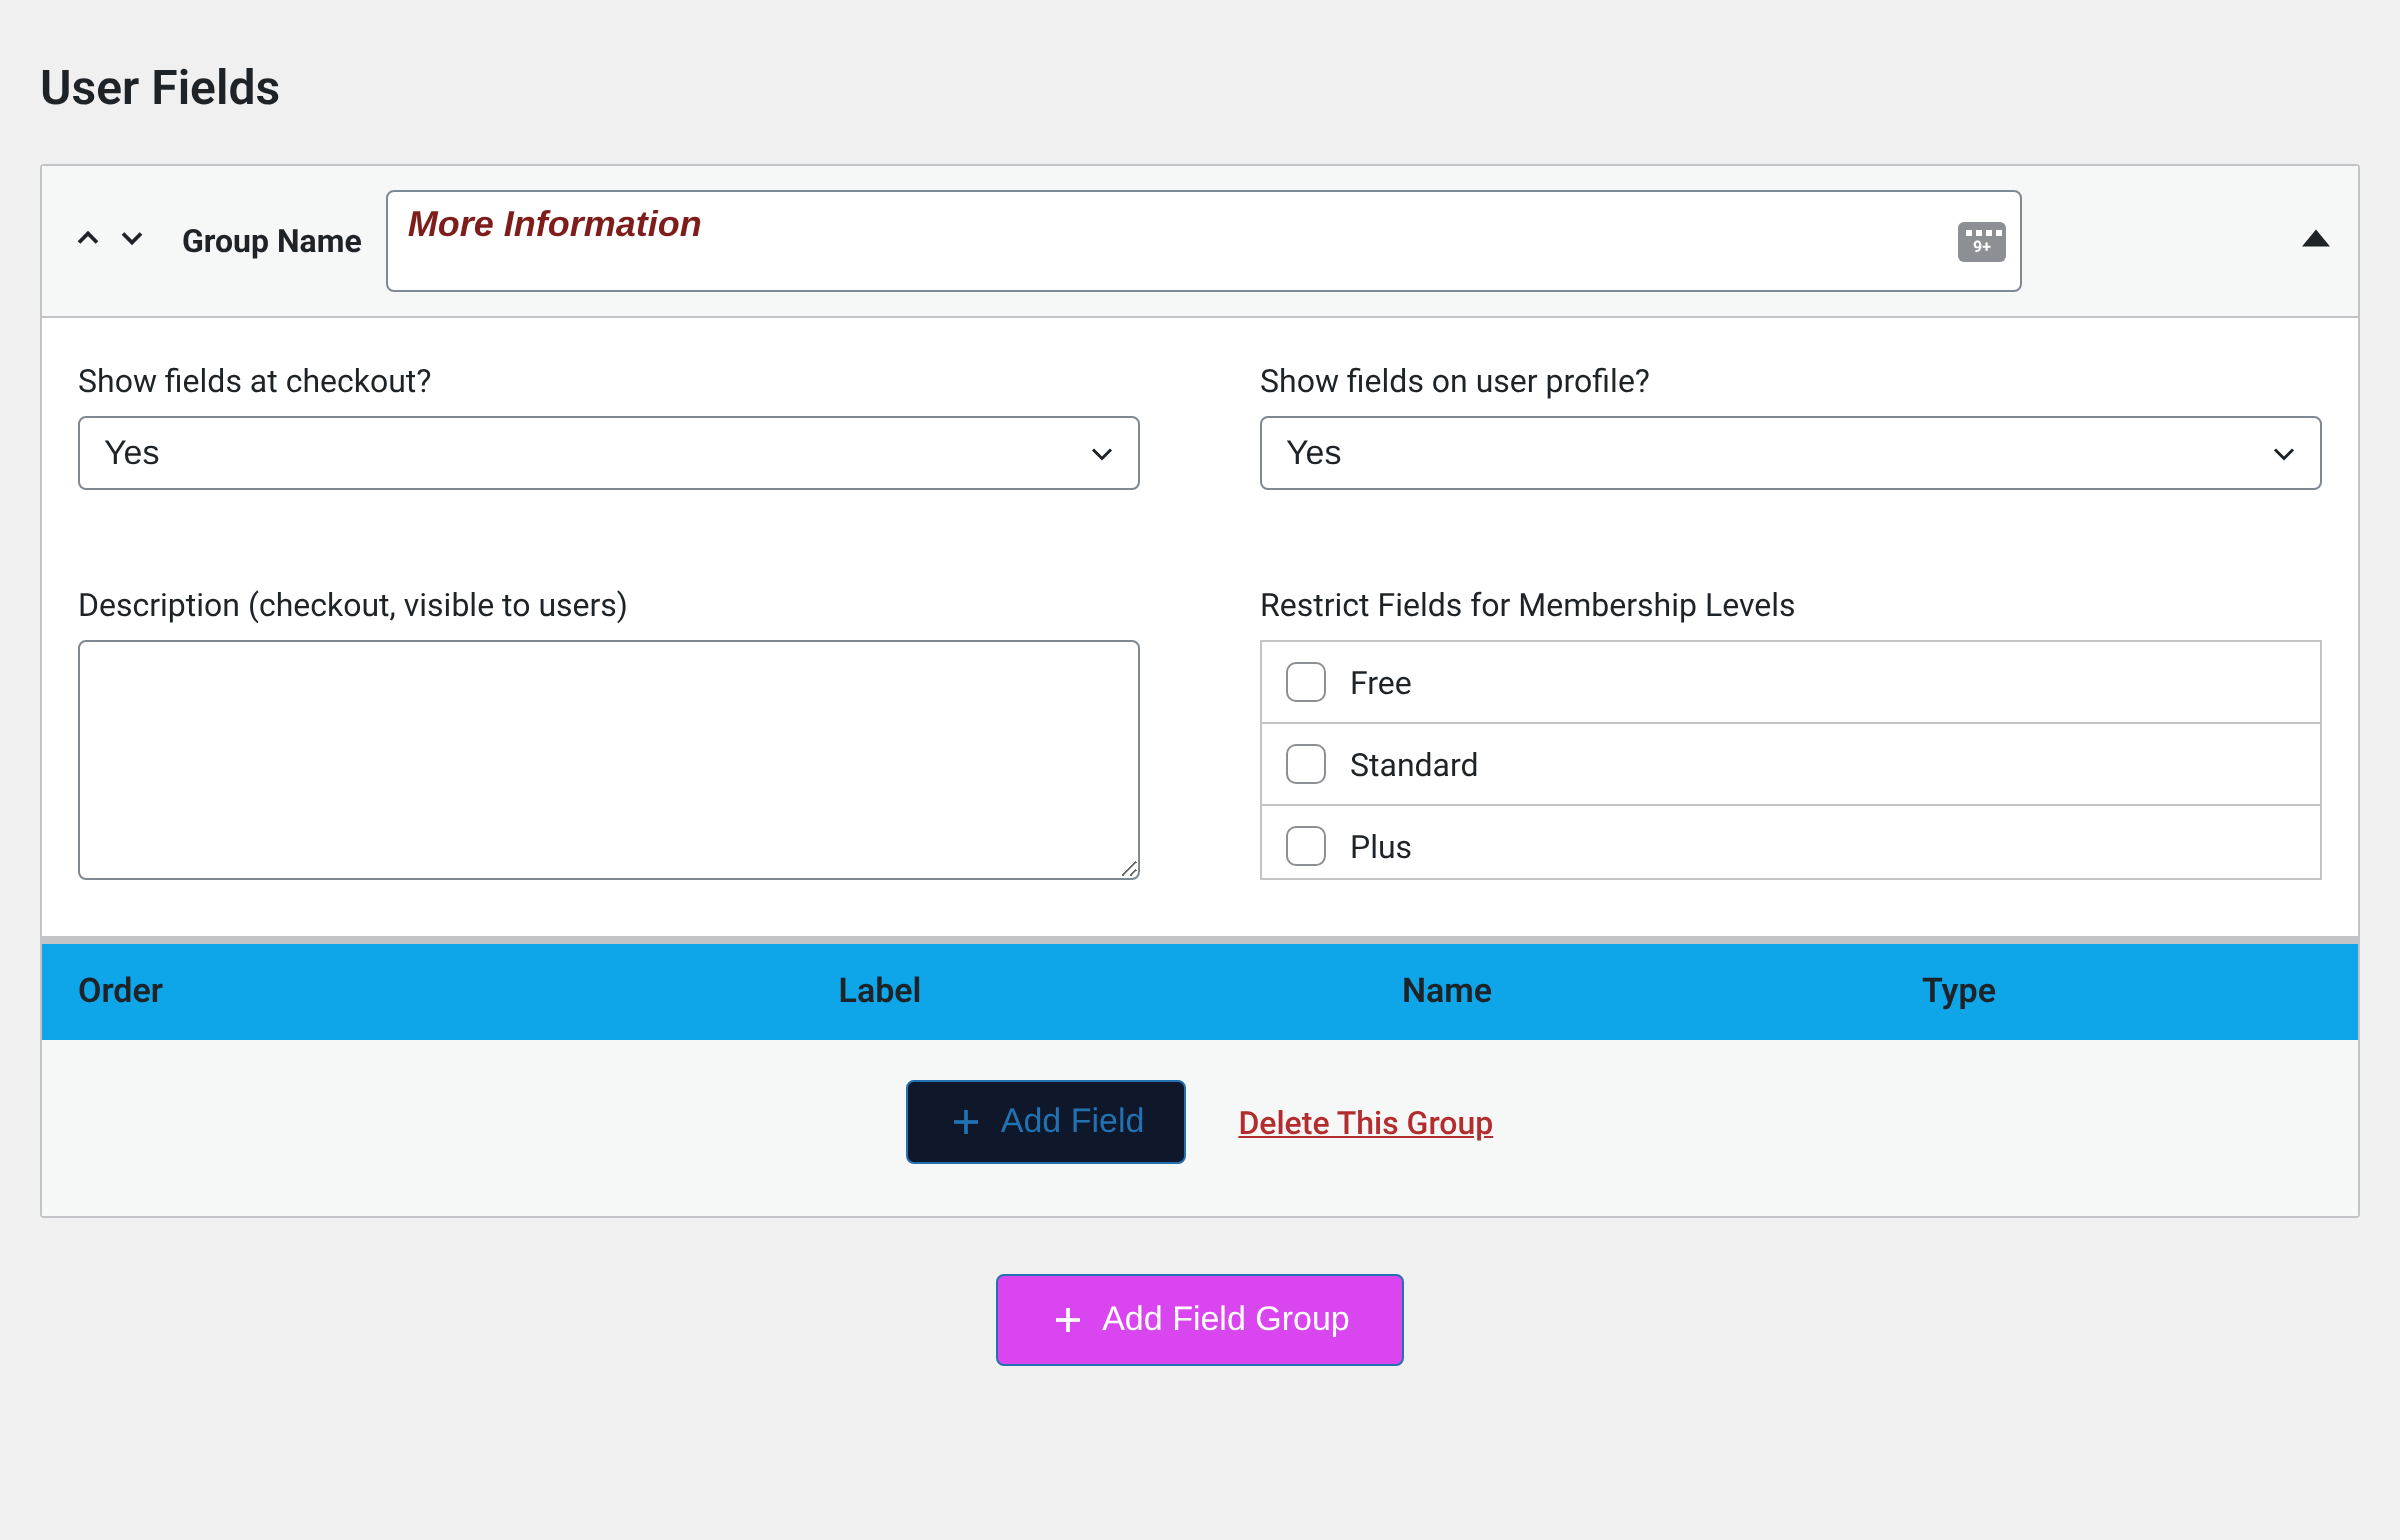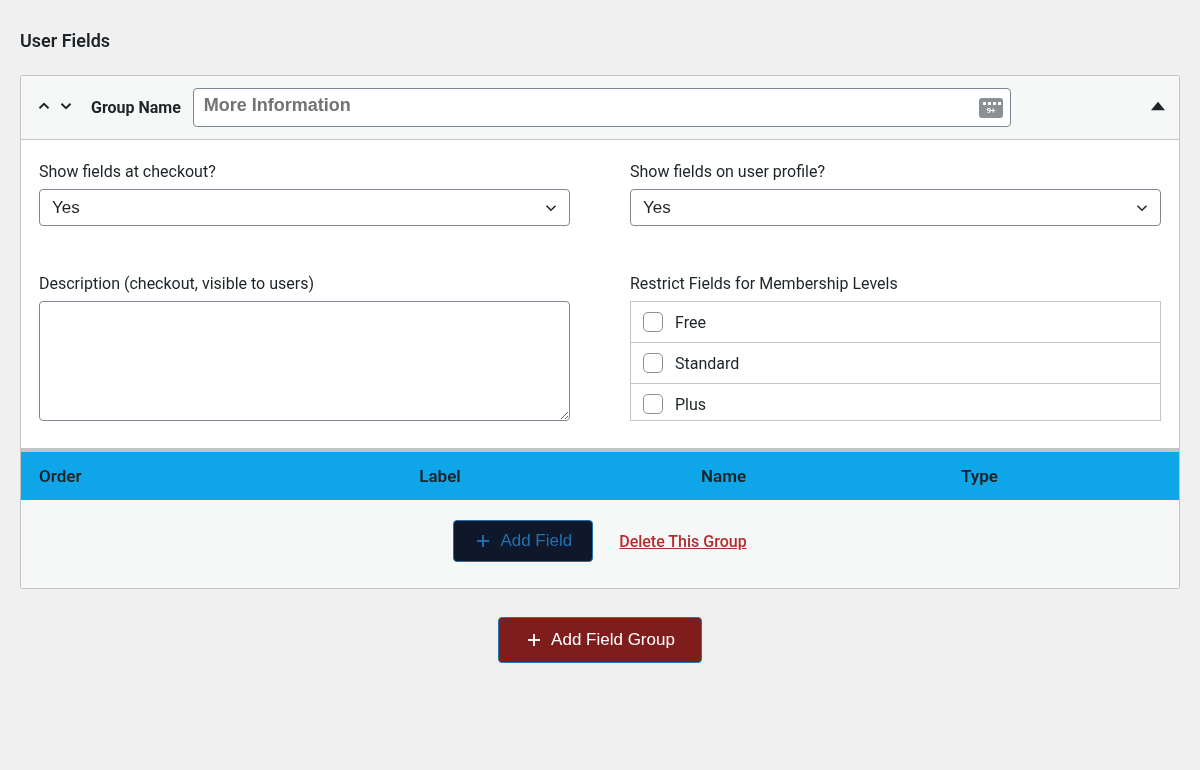--- a/index.html
+++ b/index.html
@@ -5,21 +5,21 @@
   * { box-sizing: border-box; }
   body {
     margin: 0;
     padding: 20px;
     background: #f0f0f1;
     font-family: -apple-system, BlinkMacSystemFont, "Segoe UI", Roboto, Helvetica, Arial, sans-serif;
     color: #1d2327;
     font-size: 14px;
   }
   h1.page-title {
-    font-size: 18px;
+    font-size: 24px;
     font-weight: 600;
     margin: 10px 0 24px 0;
     color: #1d2327;
   }
   .panel {
     border: 1px solid #c3c4c7;
     background: #fff;
     border-radius: 2px;
   }
   .panel-header {
@@ -45,25 +45,26 @@
   .group-name-input-wrap {
     flex: 1;
     position: relative;
     display: flex;
     align-items: center;
   }
   .group-name-input {
     width: 100%;
     font-size: 18px;
     font-weight: 600;
-    padding: 6px 40px 10px 10px;
+    padding: 6px 40px 22px 10px;
     border: 1px solid #7e8993;
     border-radius: 4px;
     background: #fff;
-    color: #737373;
+    color: #7f1d1d;
+    font-style: italic;
   }
   .input-badge {
     position: absolute;
     right: 8px;
     width: 24px;
     height: 20px;
     background: #8c8f94;
     border-radius: 3px;
     display: flex;
     align-items: center;
@@ -204,21 +205,21 @@
     font-size: 16px;
     font-weight:500;
     cursor:pointer;
   }
   .footer-action {
     display:flex;
     justify-content:center;
     margin-top: 28px;
   }
   .btn-primary {
-    background:#7f1d1d;
+    background:#d946ef;
     color:#fff;
     border-color:#2271b1;
     padding: 12px 26px;
     font-size:17px;
   }
   .btn-primary svg { stroke:#fff; }
   .plus { width:18px; height:18px; stroke-width:2.5; fill:none; }
 </style>
 </head>
 <body>

